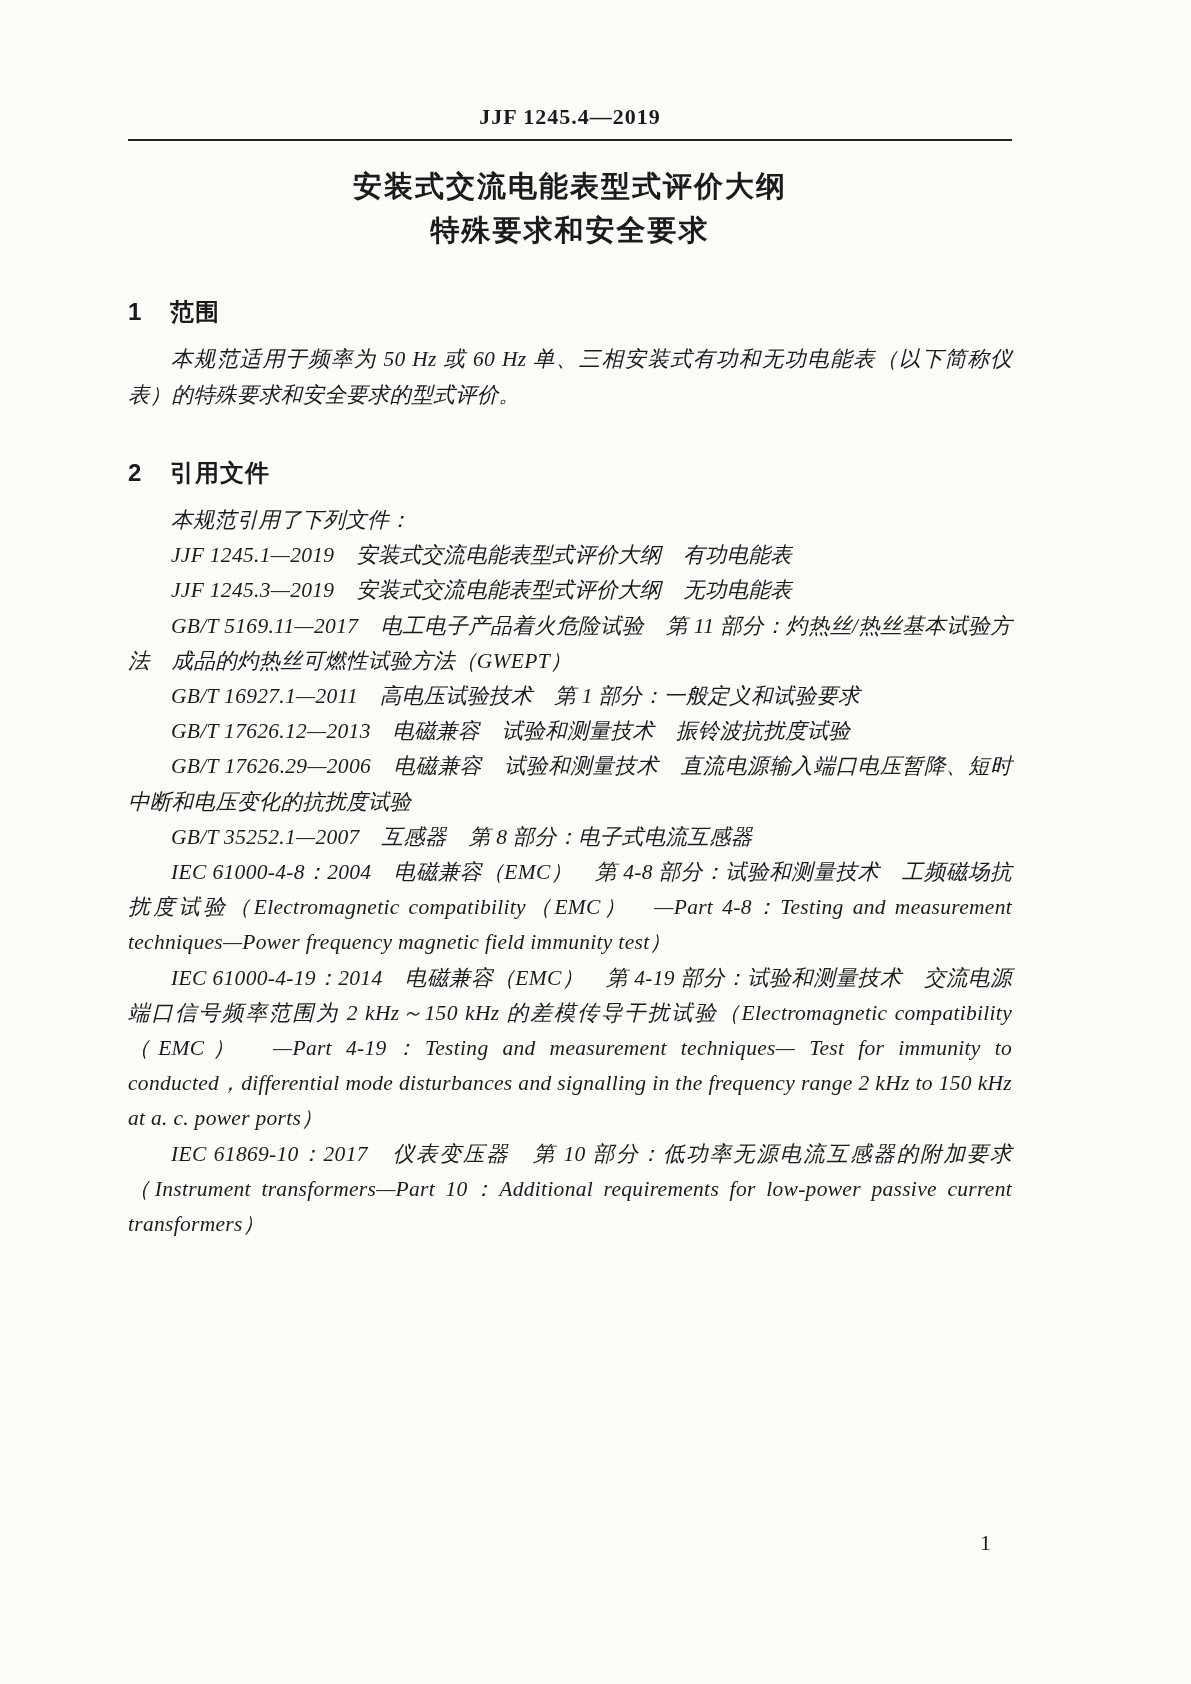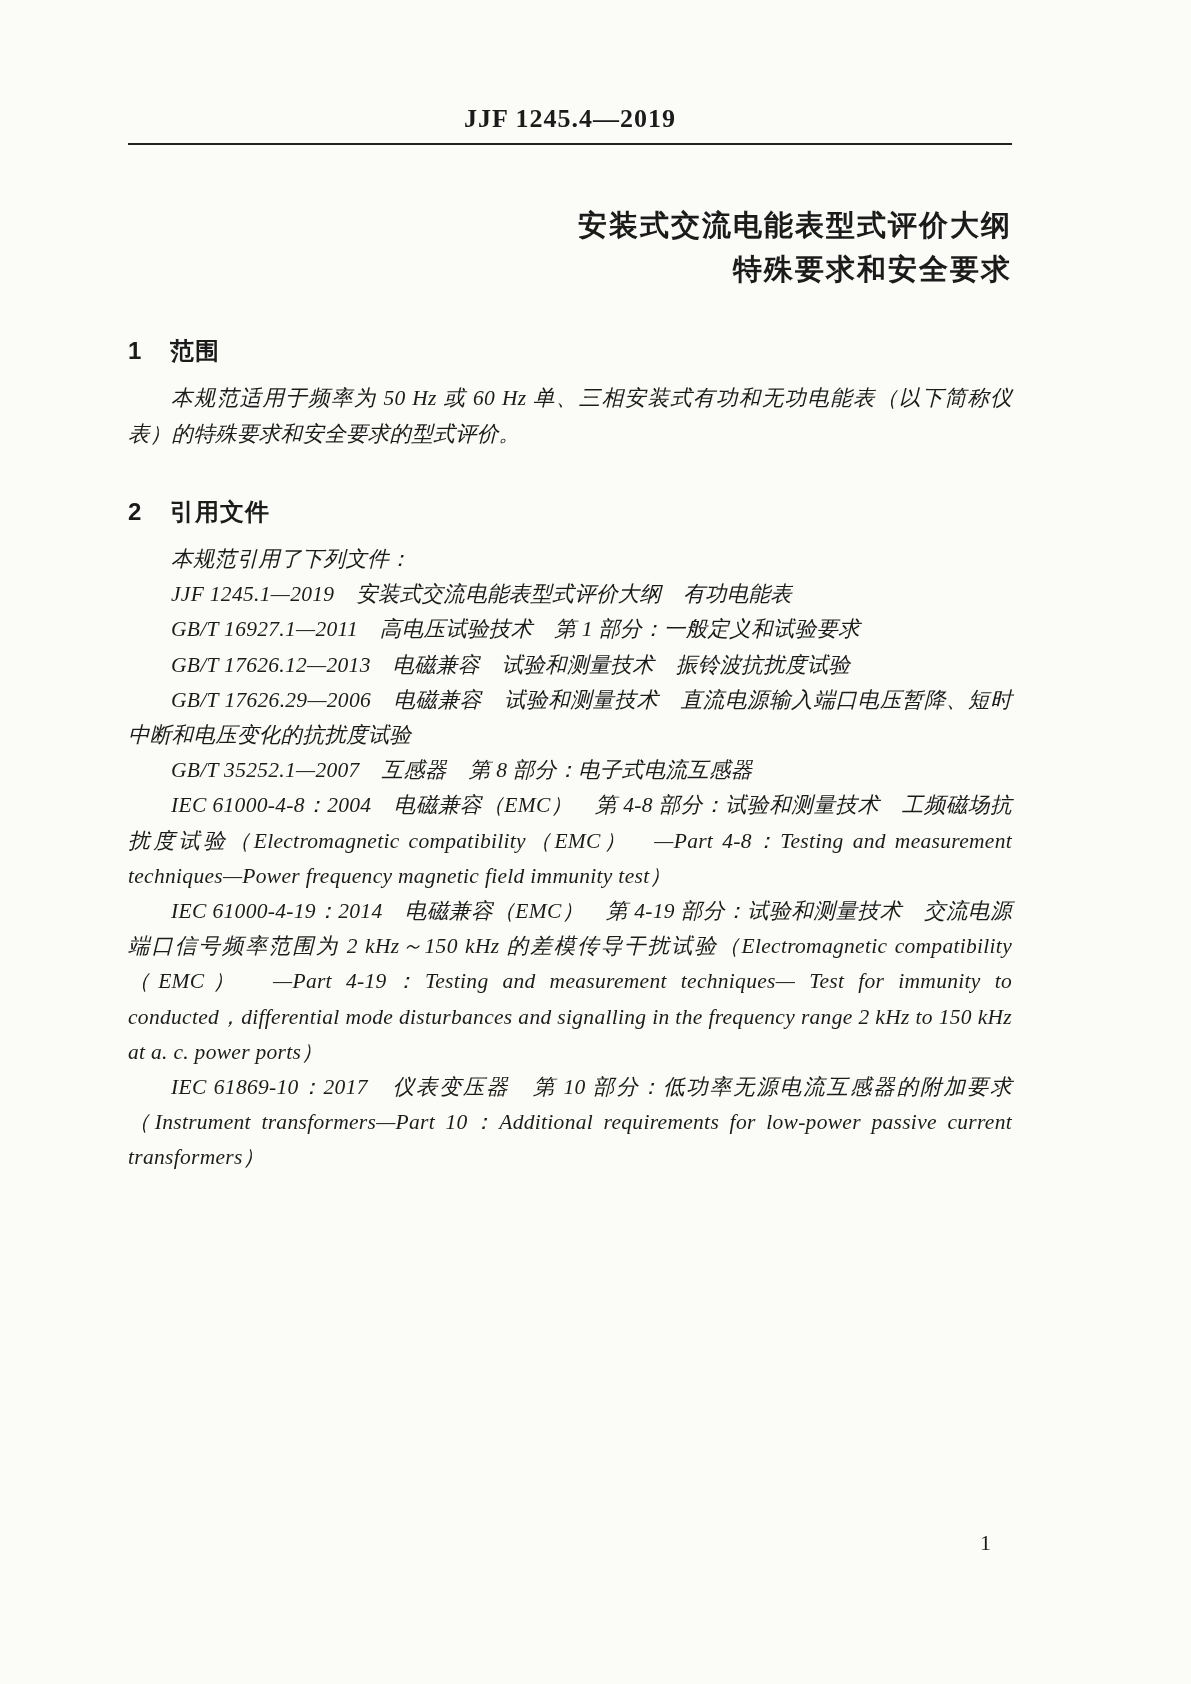--- a/index.html
+++ b/index.html
@@ -15,32 +15,32 @@
   }
   .content {
     position: absolute;
     left: 128px;
     top: 0;
     width: 884px;
   }
   .header-code {
     padding-top: 104px;
     text-align: center;
-    font-size: 26px;
+    font-size: 22px;
     font-weight: bold;
     letter-spacing: 1px;
   }
   .header-rule {
     height: 0;
     border-bottom: 2px solid #222;
     margin-top: 9px;
   }
   .doc-title {
-    margin: 58px 0 0 0;
-    text-align: right;
+    margin: 23px 0 0 0;
+    text-align: center;
     font-family: "Liberation Sans", "DejaVu Sans", sans-serif;
     font-size: 29px;
     font-weight: bold;
     line-height: 44px;
     letter-spacing: 2px;
   }
   .section-heading {
     margin: 44px 0 14px 0;
     font-family: "Liberation Sans", "DejaVu Sans", sans-serif;
     font-size: 24px;
@@ -87,20 +87,22 @@
     </h2>
     <p class="para">本规范适用于频率为 50 Hz 或 60 Hz 单、三相安装式有功和无功电能表（以下简称仪表）的特殊要求和安全要求的型式评价。</p>
   </div>
 
   <div class="section section-refs">
     <h2 class="section-heading">
       <span class="sec-num">2</span><span class="sec-title">引用文件</span>
     </h2>
     <p class="para">本规范引用了下列文件：</p>
     <p class="para">JJF 1245.1—2019　安装式交流电能表型式评价大纲　有功电能表</p>
+    <p class="para">JJF 1245.3—2019　安装式交流电能表型式评价大纲　无功电能表</p>
+    <p class="para">GB/T 5169.11—2017　电工电子产品着火危险试验　第 11 部分：灼热丝/热丝基本试验方法　成品的灼热丝可燃性试验方法（GWEPT）</p>
     <p class="para">GB/T 16927.1—2011　高电压试验技术　第 1 部分：一般定义和试验要求</p>
     <p class="para">GB/T 17626.12—2013　电磁兼容　试验和测量技术　振铃波抗扰度试验</p>
     <p class="para">GB/T 17626.29—2006　电磁兼容　试验和测量技术　直流电源输入端口电压暂降、短时中断和电压变化的抗扰度试验</p>
     <p class="para">GB/T 35252.1—2007　互感器　第 8 部分：电子式电流互感器</p>
     <p class="para">IEC 61000-4-8：2004　电磁兼容（EMC）　第 4-8 部分：试验和测量技术　工频磁场抗扰度试验（Electromagnetic compatibility（EMC）　—Part 4-8：Testing and measurement techniques—Power frequency magnetic field immunity test）</p>
     <p class="para">IEC 61000-4-19：2014　电磁兼容（EMC）　第 4-19 部分：试验和测量技术　交流电源端口信号频率范围为 2 kHz～150 kHz 的差模传导干扰试验（Electromagnetic compatibility（EMC）　—Part 4-19：Testing and measurement techniques— Test for immunity to conducted，differential mode disturbances and signalling in the frequency range 2 kHz to 150 kHz at a. c.  power ports）</p>
     <p class="para">IEC 61869-10：2017　仪表变压器　第 10 部分：低功率无源电流互感器的附加要求（Instrument transformers—Part 10：Additional requirements for low-power passive current transformers）</p>
   </div>
 
 </div>

